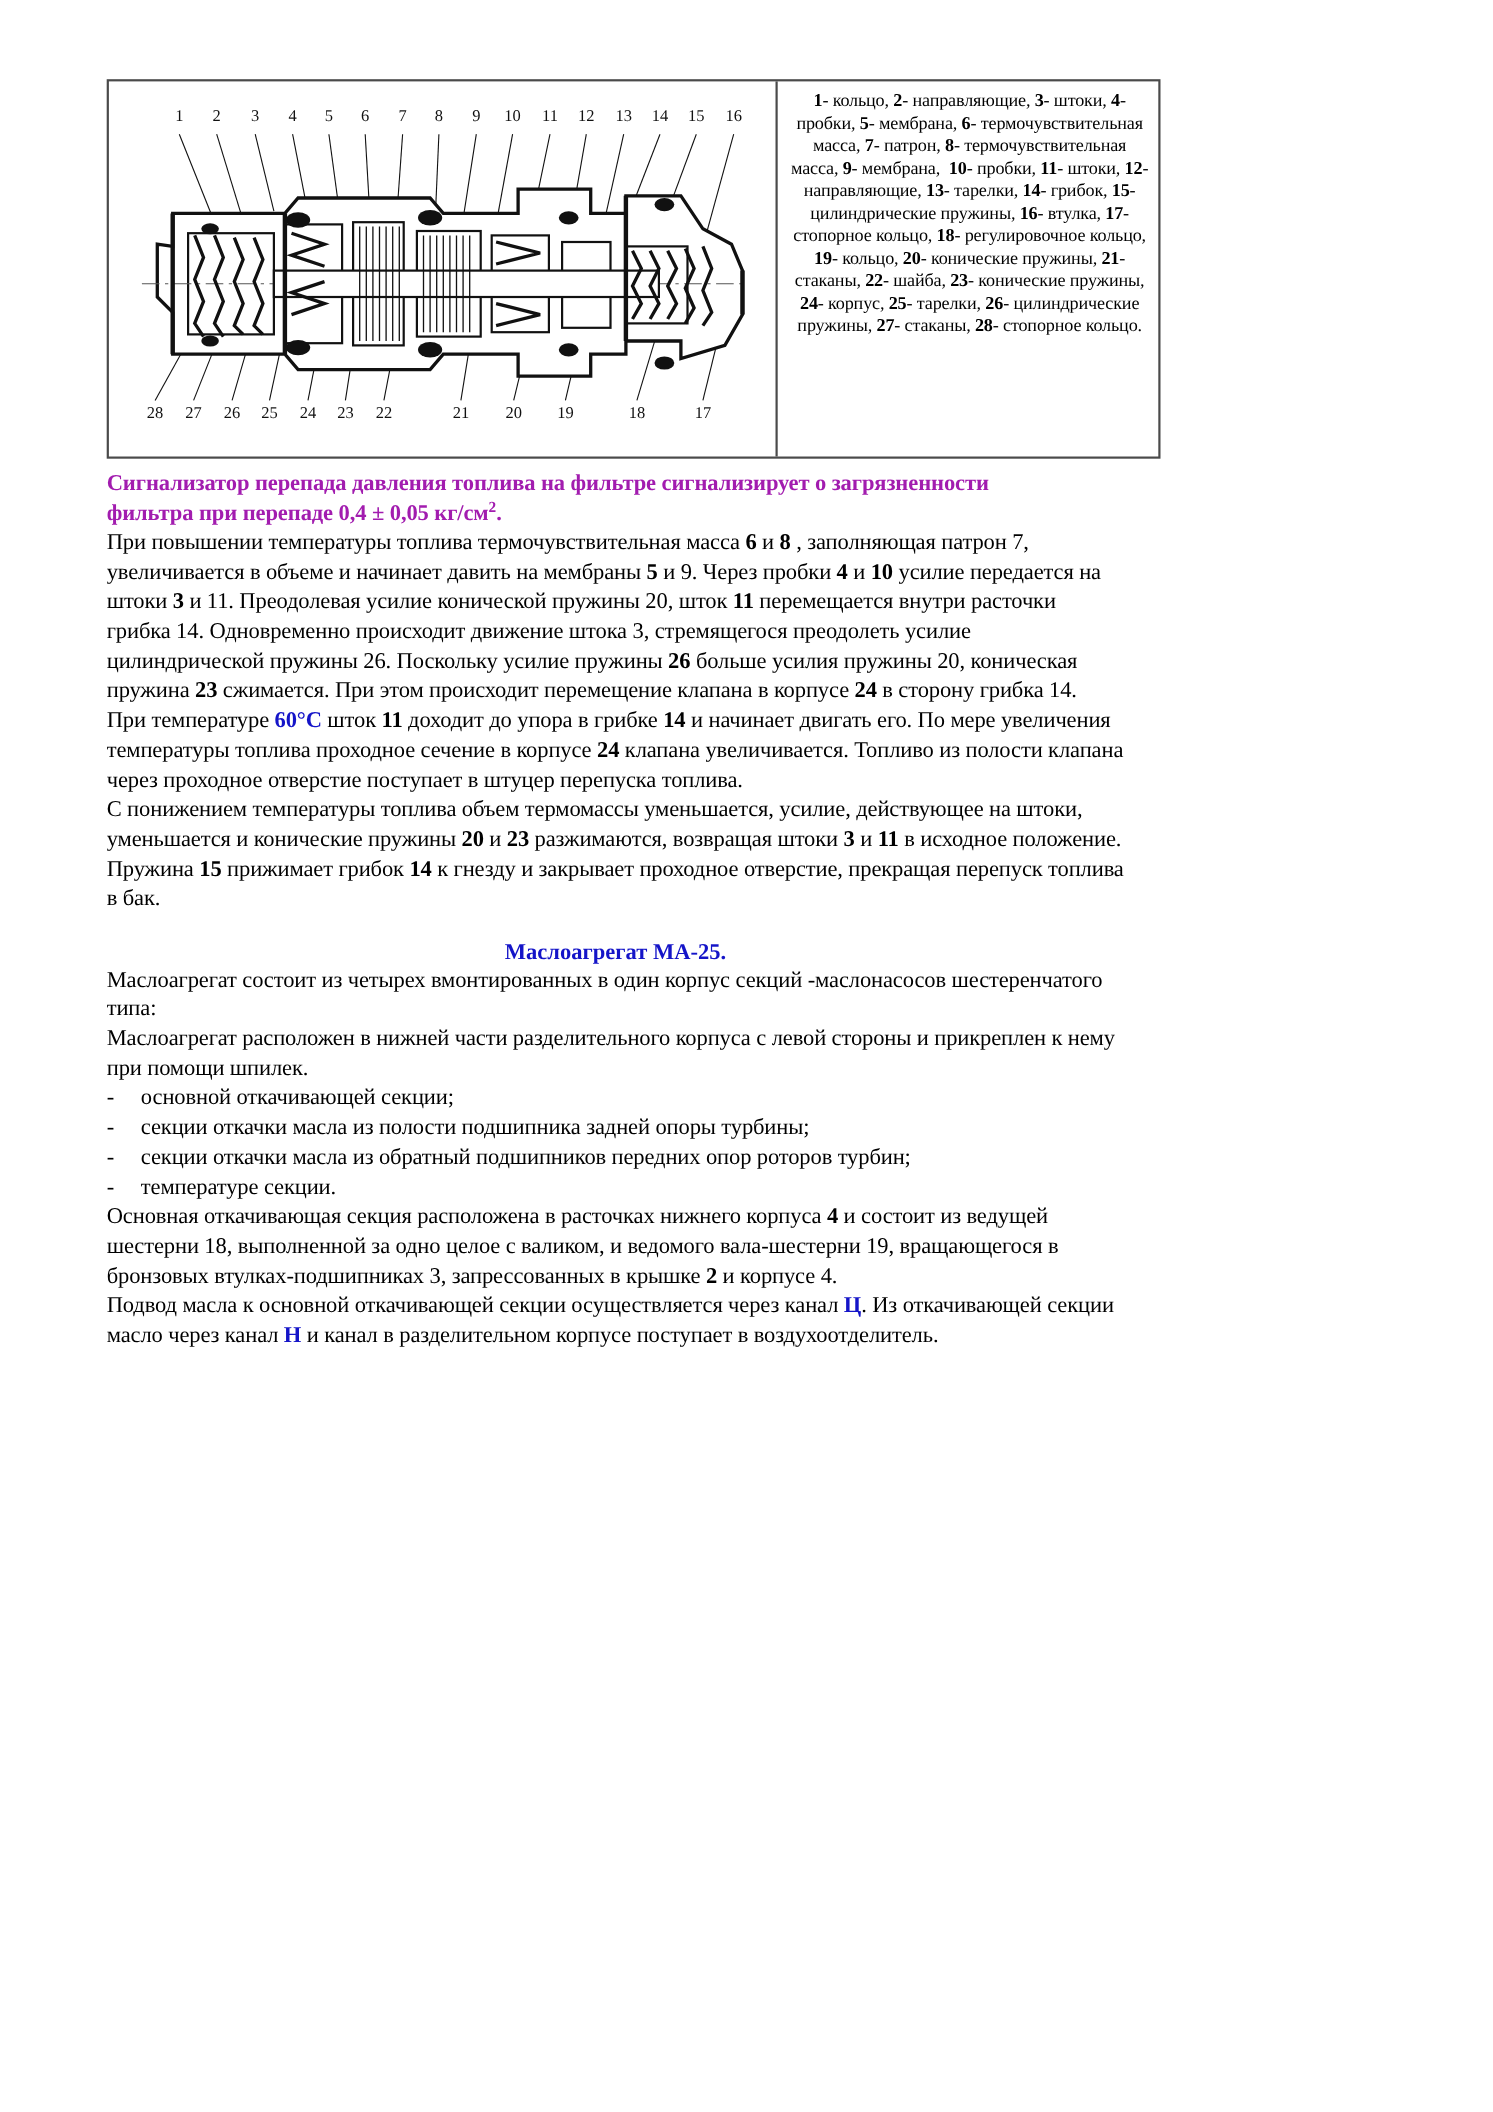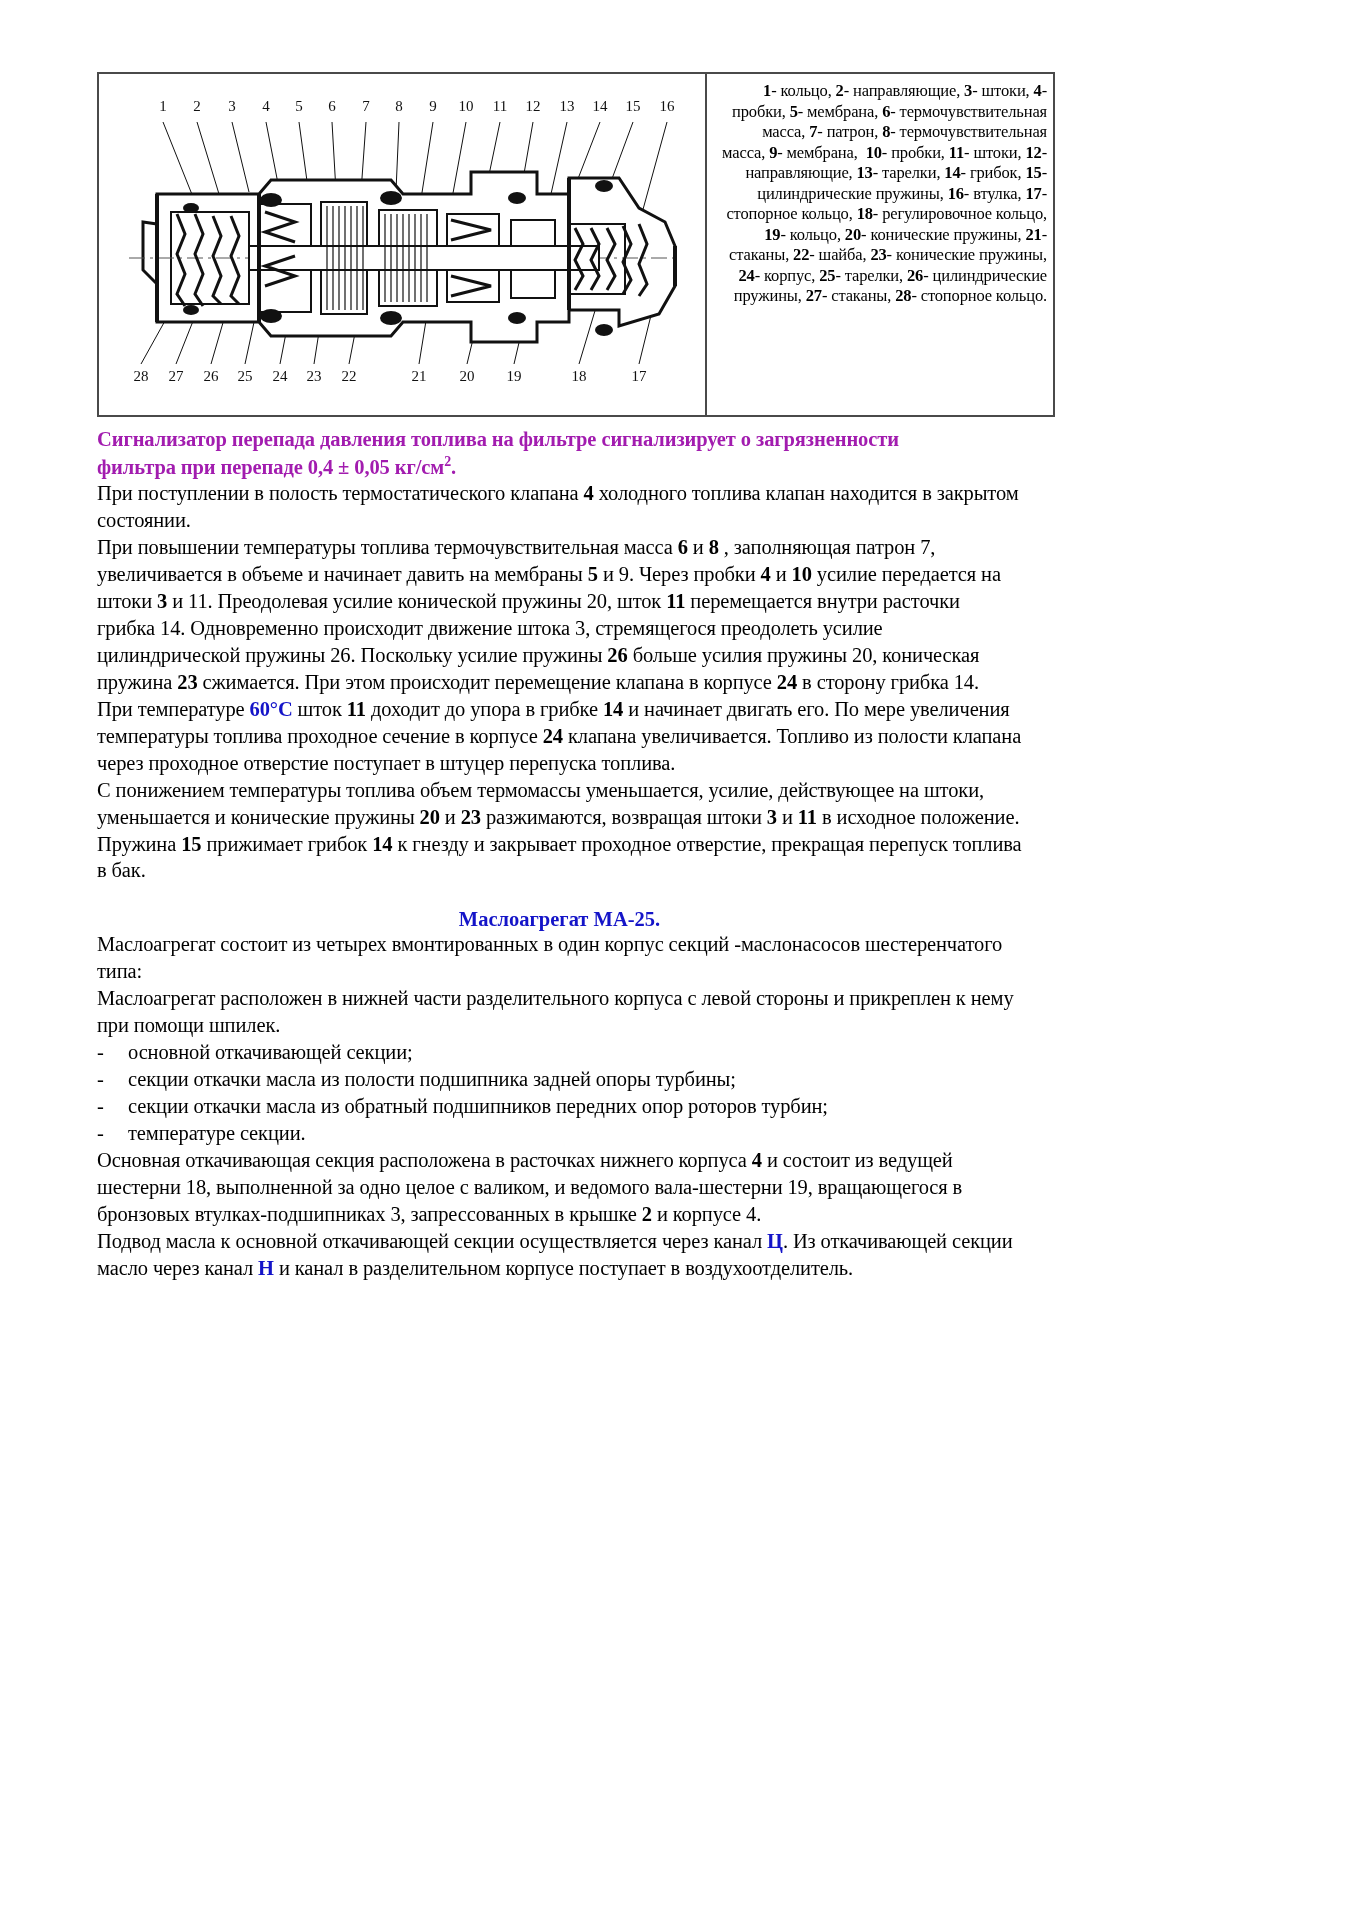--- a/index.html
+++ b/index.html
@@ -42,21 +42,21 @@
     border-right: 2px solid #4a4a4a;
     position: relative;
     overflow: hidden;
   }
   .figure-legend {
     flex: 1;
     box-sizing: border-box;
     padding: 7px 6px 4px 9px;
     font-size: 16.5px;
     line-height: 1.245;
-    text-align: right;
+    text-align: center;
     letter-spacing: -0.15px;
   }
 
   
   .num-row {
     position: absolute;
     left: 0;
     width: 100%;
     font-family: "Liberation Serif", serif;
     font-size: 15px;
@@ -289,21 +289,20 @@
     <div class="figure-legend">
       <span style="font-weight:bold">1</span><span>- </span><span>кольцо</span><span>, </span><span style="font-weight:bold">2</span><span>- </span><span>направляющие</span><span>, </span><span style="font-weight:bold">3</span><span>- </span><span>штоки</span><span>, </span><span style="font-weight:bold">4</span><span>- </span><span>пробки</span><span>, </span><span style="font-weight:bold">5</span><span>- </span><span>мембрана</span><span>, </span><span style="font-weight:bold">6</span><span>- </span><span>термочувствительная масса</span><span>, </span><span style="font-weight:bold">7</span><span>- </span><span>патрон</span><span>, </span><span style="font-weight:bold">8</span><span>- </span><span>термочувствительная масса</span><span>, </span><span style="font-weight:bold">9</span><span>- </span><span>мембрана</span><span>,&nbsp; </span><span style="font-weight:bold">10</span><span>- </span><span>пробки</span><span>, </span><span style="font-weight:bold">11</span><span>- </span><span>штоки</span><span>, </span><span style="font-weight:bold">12</span><span>- </span><span>направляющие</span><span>, </span><span style="font-weight:bold">13</span><span>- </span><span>тарелки</span><span>, </span><span style="font-weight:bold">14</span><span>- </span><span>грибок</span><span>, </span><span style="font-weight:bold">15</span><span>- </span><span>цилиндрические пружины</span><span>, </span><span style="font-weight:bold">16</span><span>- </span><span>втулка</span><span>, </span><span style="font-weight:bold">17</span><span>- </span><span>стопорное кольцо</span><span>, </span><span style="font-weight:bold">18</span><span>- </span><span>регулировочное кольцо</span><span>, </span><span style="font-weight:bold">19</span><span>- </span><span>кольцо</span><span>, </span><span style="font-weight:bold">20</span><span>- </span><span>конические пружины</span><span>, </span><span style="font-weight:bold">21</span><span>- </span><span>стаканы</span><span>, </span><span style="font-weight:bold">22</span><span>- </span><span>шайба</span><span>, </span><span style="font-weight:bold">23</span><span>- </span><span>конические пружины</span><span>, </span><span style="font-weight:bold">24</span><span>- </span><span>корпус</span><span>, </span><span style="font-weight:bold">25</span><span>- </span><span>тарелки</span><span>, </span><span style="font-weight:bold">26</span><span>- </span><span>цилиндрические пружины</span><span>, </span><span style="font-weight:bold">27</span><span>- </span><span>стаканы</span><span>, </span><span style="font-weight:bold">28</span><span>- </span><span>стопорное кольцо</span><span>.</span>
     </div>
   </div>
 
   <div class="blue-head">
     <span>Сигнализатор перепада давления топлива на фильтре сигнализирует о загрязненности</span><br>
     <span>фильтра при перепаде 0,4 ± 0,05 кг/см</span><sup>2</sup><span>.</span>
   </div>
 
-  <p class="body">При поступлении в полость термостатического клапана <b>4</b> холодного топлива клапан находится в закрытом состоянии.</p>
   <p class="body">При повышении температуры топлива термочувствительная масса <b>6</b> и <b>8</b> , заполняющая патрон 7, увеличивается в объеме и начинает давить на мембраны <b>5</b> и 9. Через пробки <b>4</b> и <b>10</b> усилие передается на штоки <b>3</b> и 11. Преодолевая усилие конической пружины 20, шток <b>11</b> перемещается внутри расточки грибка 14. Одновременно происходит движение штока 3, стремящегося преодолеть усилие цилиндрической пружины 26. Поскольку усилие пружины <b>26</b> больше усилия пружины 20, коническая пружина <b>23</b> сжимается. При этом происходит перемещение клапана в корпусе <b>24</b> в сторону грибка 14.</p>
 
   <p class="body">
     <span>При температуре </span><span class="blue-inline"><span><b>60</b></span><span>°С</span></span><span> шток <b>11</b> доходит до упора в грибке <b>14</b> и начинает двигать его. По мере увеличения температуры топлива проходное сечение в корпусе <b>24</b> клапана увеличивается. Топливо из полости клапана через проходное отверстие поступает в штуцер перепуска топлива.</span>
   </p>
 
   <p class="body">С понижением температуры топлива объем термомассы уменьшается, усилие, действующее на штоки, уменьшается и конические пружины <b>20</b> и <b>23</b> разжимаются, возвращая штоки <b>3</b> и <b>11</b> в исходное положение. Пружина <b>15</b> прижимает грибок <b>14</b> к гнезду и закрывает проходное отверстие, прекращая перепуск топлива в бак.</p>
 
   <div class="spacer-24"></div>
 

